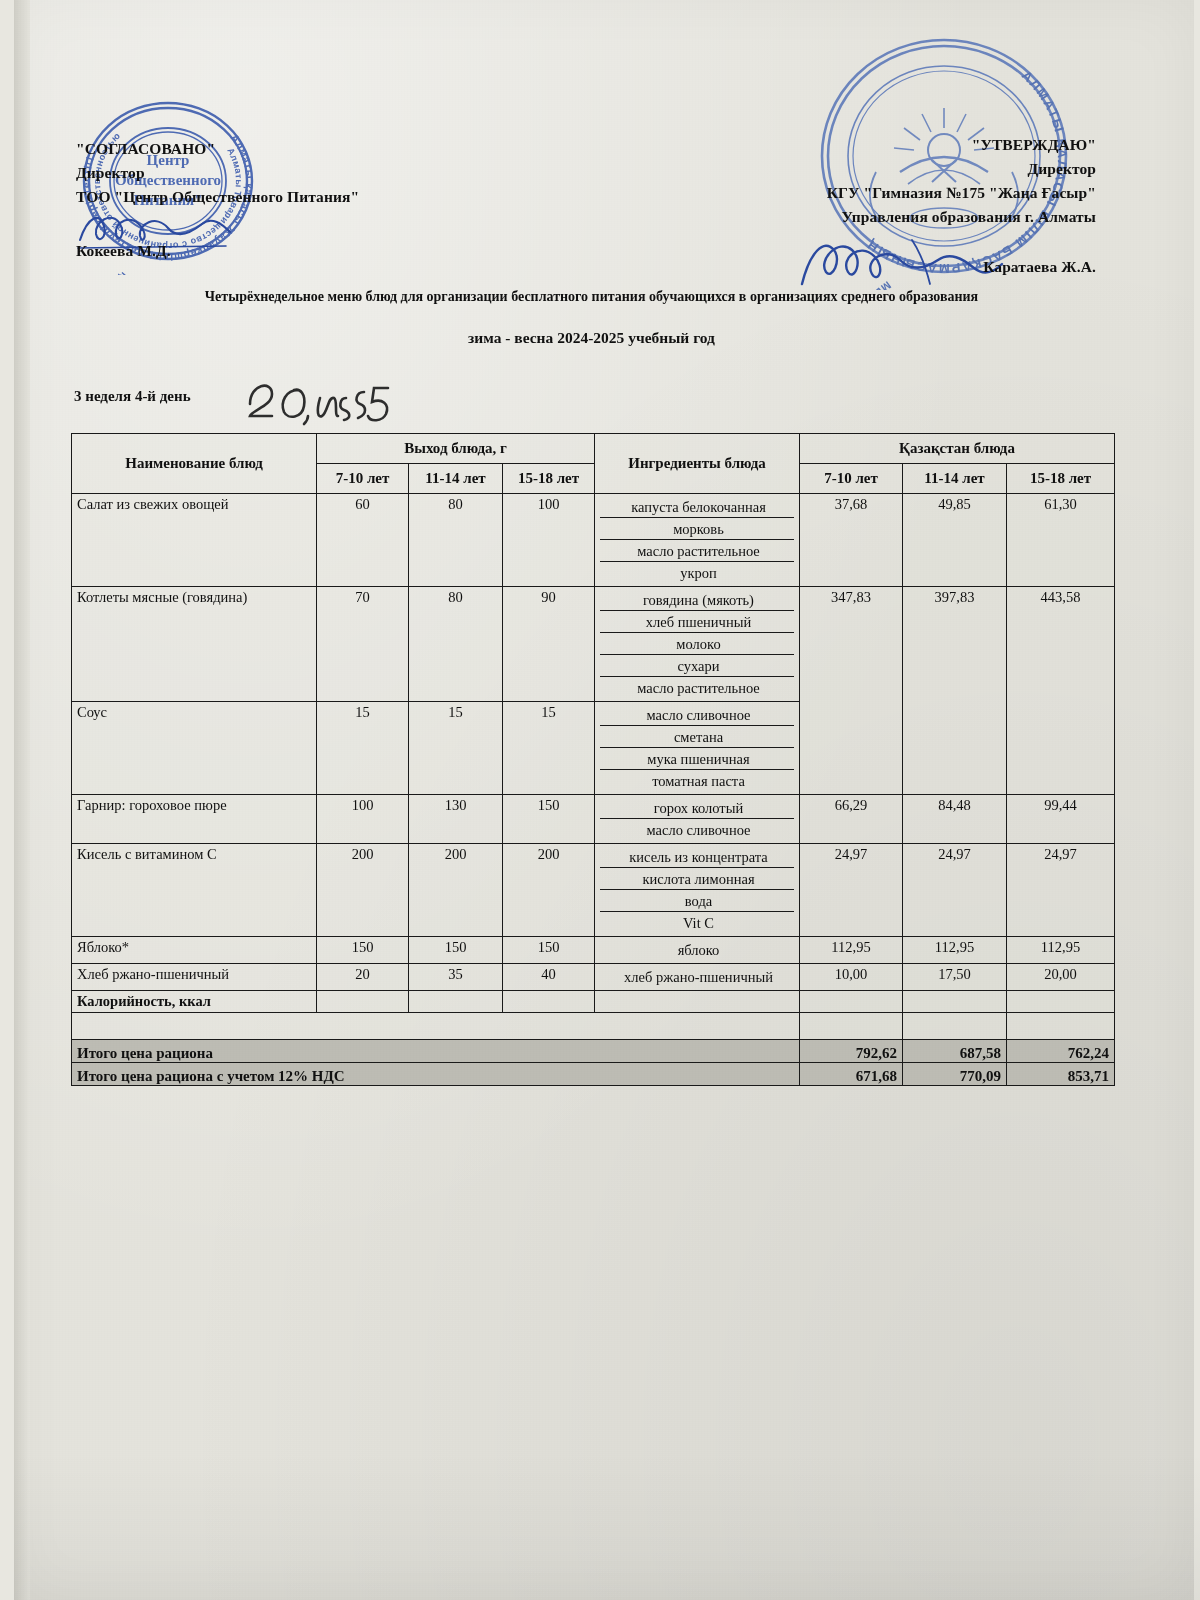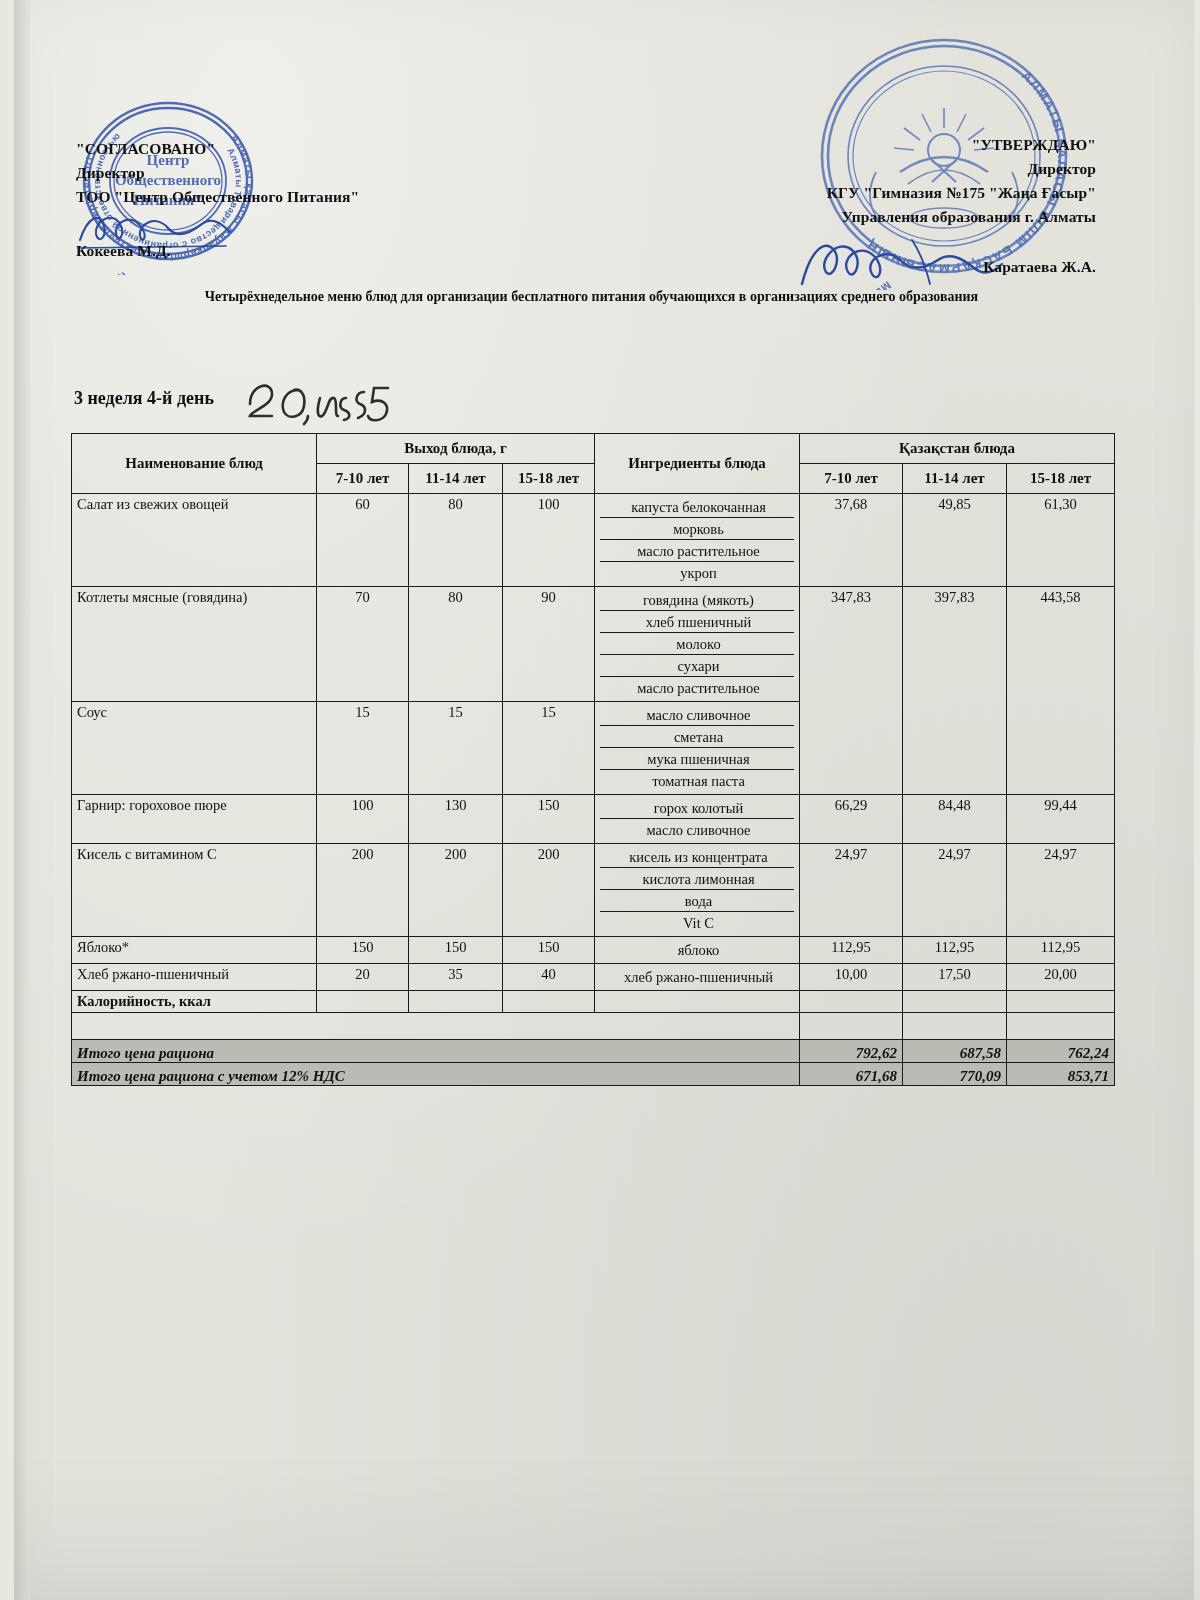--- a/index.html
+++ b/index.html
@@ -113,21 +113,21 @@
   .title-line-2 {
     font-size: 15.5px;
     font-weight: bold;
     margin-top: 22px;
   }
 
   .weekday-line {
     position: absolute;
     left: 60px;
     top: 388px;
-    font-size: 18px;
+    font-size: 15px;
     font-weight: bold;
     z-index: 6;
   }
   .handdate {
     position: absolute;
     left: 228px;
     top: 368px;
     z-index: 6;
     pointer-events: none;
   }
@@ -200,21 +200,20 @@
   td.kcal {
     font-weight: bold;
     font-size: 15px;
     padding-top: 4px;
     padding-left: 7px;
   }
   tr.spacer td { height: 22px; border-left: 1.6px solid #1a1a1a; border-right: 1.6px solid #1a1a1a; }
 
   
   tr.total td {
-    font-style: italic;
     font-weight: bold;
     font-size: 15px;
     background:
       repeating-linear-gradient(0deg, rgba(0,0,0,0.13) 0px, rgba(0,0,0,0.13) 1px, rgba(0,0,0,0.03) 1px, rgba(0,0,0,0.03) 2px),
       #cdccc4;
     padding-top: 5px;
     padding-bottom: 0;
   }
   td.total-label {
     text-align: left;
@@ -354,20 +353,21 @@
   <div class="hdr hdr-right">
     <div>"УТВЕРЖДАЮ"</div>
     <div>Директор</div>
     <div>КГУ  "Гимназия №175 "Жаңа Ғасыр"</div>
     <div>Управления образования г. Алматы</div>
     <div class="sig-name">Каратаева Ж.А.</div>
   </div>
 
   <div class="title-block">
     <div class="title-line-1">Четырёхнедельное меню блюд для организации бесплатного питания обучающихся в организациях среднего образования</div>
+    <div class="title-line-2">зима - весна 2024-2025 учебный год</div>
   </div>
 
   <div class="weekday-line">3 неделя 4-й день</div>
 
   <div class="handdate">
     <svg viewBox="0 0 160 60" xmlns="http://www.w3.org/2000/svg">
       <g fill="none" stroke="#2e2e2e" stroke-width="2.6" stroke-linecap="round">
         <path d="M 8,36 C 8,16 30,12 30,26 C 30,38 10,42 8,48 L 30,48"></path>
         <path d="M 56,22 C 44,22 38,34 42,44 C 46,52 60,50 62,38 C 64,26 58,20 52,22"></path>
         <path d="M 66,48 C 66,52 64,54 62,56"></path>

